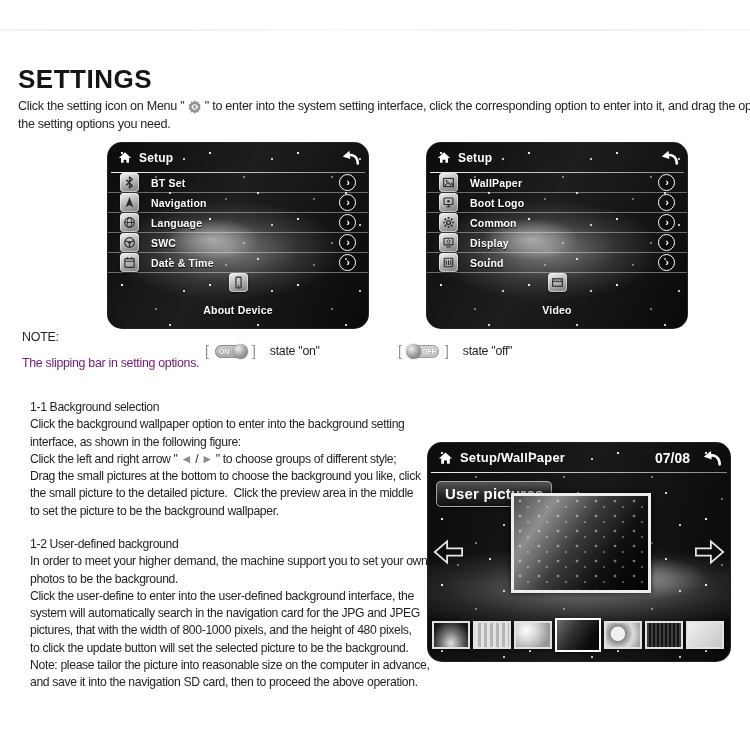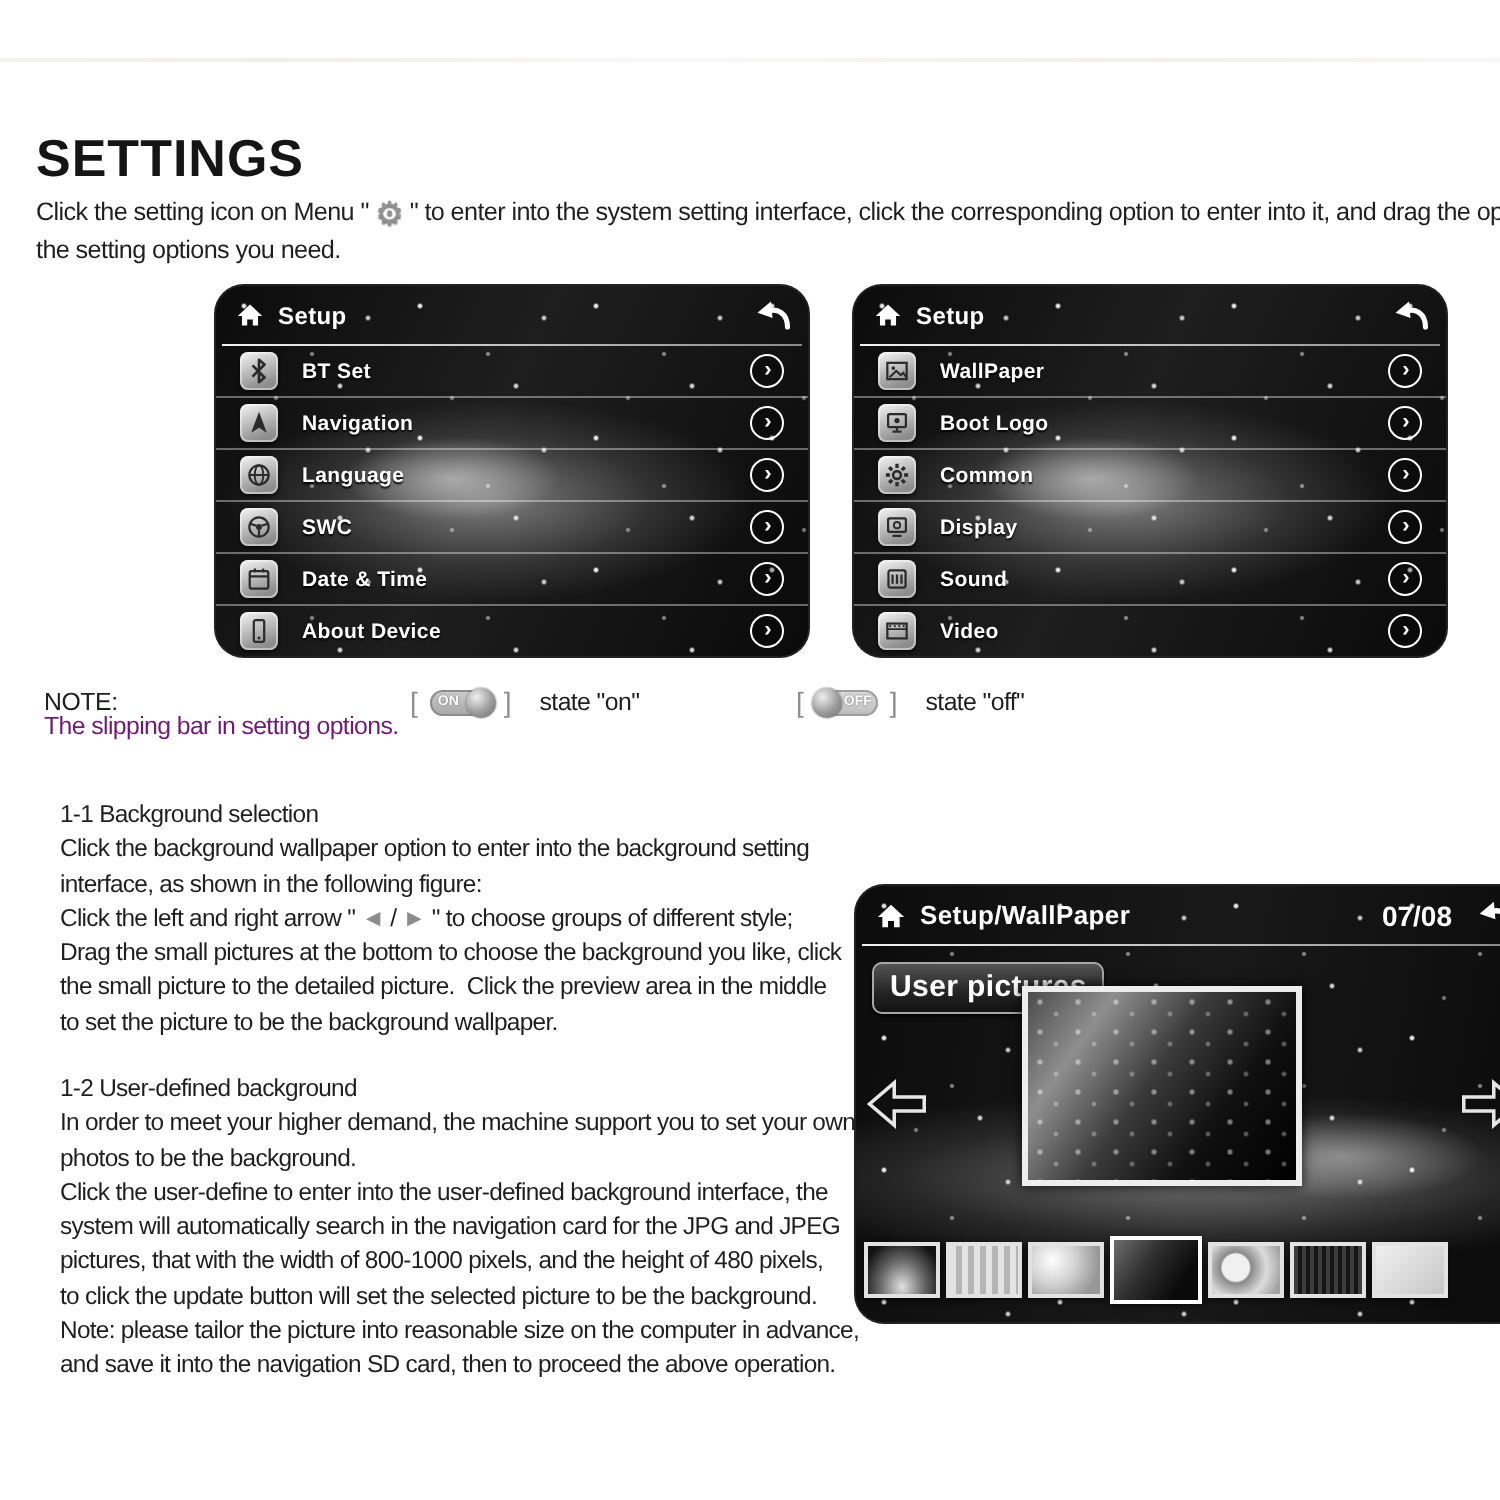--- a/index.html
+++ b/index.html
@@ -12,21 +12,21 @@
   .page-title{position:absolute;left:18px;top:64px;margin:0;font-size:26px;font-weight:700;
     color:#151515;letter-spacing:.5px;}
 
   .intro{position:absolute;left:18px;top:98px;margin:0;font-size:12.6px;line-height:17.5px;
     color:#1f1f1f;letter-spacing:-.3px;white-space:pre;}
   .gear-glyph{display:inline-block;font-size:16px;color:#949494;vertical-align:-2px;
     text-shadow:0 1px 1px #6e6e6e;}
 
   
   .screen{position:absolute;background:#0e0e0e;border-radius:14px;overflow:hidden;
-    box-shadow:0 0 0 1px #222;padding-left:36px;}
+    box-shadow:0 0 0 1px #222;}
   .screen.a{left:108px;top:143px;width:260px;height:185px;}
   .screen.b{left:427px;top:143px;width:260px;height:185px;}
   .screen.c{left:428px;top:443px;width:302px;height:218px;}
 
   .galaxy-bg{position:absolute;inset:0;
     background:
       radial-gradient(ellipse 62% 38% at 46% 58%, rgba(205,205,205,.55), rgba(130,130,130,.25) 45%, rgba(0,0,0,0) 72%),
       radial-gradient(ellipse 26% 16% at 40% 52%, rgba(240,240,240,.6), rgba(0,0,0,0) 70%),
       linear-gradient(115deg,#0c0c0c 0%,#1e1e1e 45%,#0a0a0a 100%);}
   .c .galaxy-bg{
@@ -47,34 +47,34 @@
   .sc-title{color:#fff;font-weight:700;font-size:12px;letter-spacing:.2px;}
   .c .sc-title{font-size:13px;}
   .sp{flex:1;}
   .page-ind{color:#fff;font-weight:700;font-size:14px;margin-right:6px;}
   .hr-line{position:absolute;left:3px;right:3px;top:29px;height:1px;z-index:3;
     background:linear-gradient(90deg,rgba(255,255,255,.95),rgba(255,255,255,.5));}
 
   .rows{position:absolute;left:0;right:0;top:30px;bottom:0;display:flex;flex-direction:column;z-index:3;}
   .row{flex:1;display:flex;align-items:center;padding:0 12px;gap:12px;
     border-bottom:1px solid rgba(255,255,255,.38);}
-  .row:last-child{border-bottom:none;}
+  .row:last-child{border-bottom:none;flex-direction:column;}
   .sqicon{width:19px;height:19px;border-radius:4px;flex:none;
     background:linear-gradient(160deg,#f5f5f5,#8d8d8d 82%);
     box-shadow:0 1px 2px rgba(0,0,0,.7), inset 0 0 0 1px rgba(255,255,255,.45);
     display:flex;align-items:center;justify-content:center;}
   .rlabel{color:#fff;font-weight:700;font-size:10.5px;letter-spacing:.2px;flex:1;
     text-shadow:0 1px 1px #000;}
   .chev{width:15px;height:15px;border:1.6px solid #fff;border-radius:50%;flex:none;
     background:rgba(0,0,0,.25);color:#fff;display:flex;align-items:center;justify-content:center;
     font-size:11px;font-weight:700;line-height:1;}
   .chev i{font-style:normal;transform:translateX(.5px);}
 
   
-  .note-label{position:absolute;left:22px;top:344px;font-size:12.4px;color:#1f1f1f;letter-spacing:-.2px;text-align:center;}
+  .note-label{position:absolute;left:22px;top:330px;font-size:12.4px;color:#1f1f1f;letter-spacing:-.2px;text-align:center;}
   .note-text{position:absolute;left:22px;top:356px;font-size:12.4px;color:#701a75;letter-spacing:-.3px;}
   .tgroup{position:absolute;display:flex;align-items:center;gap:6px;font-size:12.4px;color:#1f1f1f;}
   .tg-on{left:205px;top:343px;}
   .tg-off{left:398px;top:343px;}
   .bracket{color:#8f8f8f;font-size:14px;}
   .pill{position:relative;width:31px;height:13px;border-radius:7px;display:inline-block;flex:none;}
   .pill.on{background:linear-gradient(#cdcdcd,#a6a6a6);box-shadow:inset 0 0 0 1px #8d8d8d;}
   .pill.off{background:linear-gradient(#dadada,#bcbcbc);box-shadow:inset 0 0 0 1px #9e9e9e;}
   .pill-label{position:absolute;top:50%;transform:translateY(-50%);font-size:7px;font-weight:700;
     color:#fff;text-shadow:0 0 1px #6d6d6d;letter-spacing:0;}

